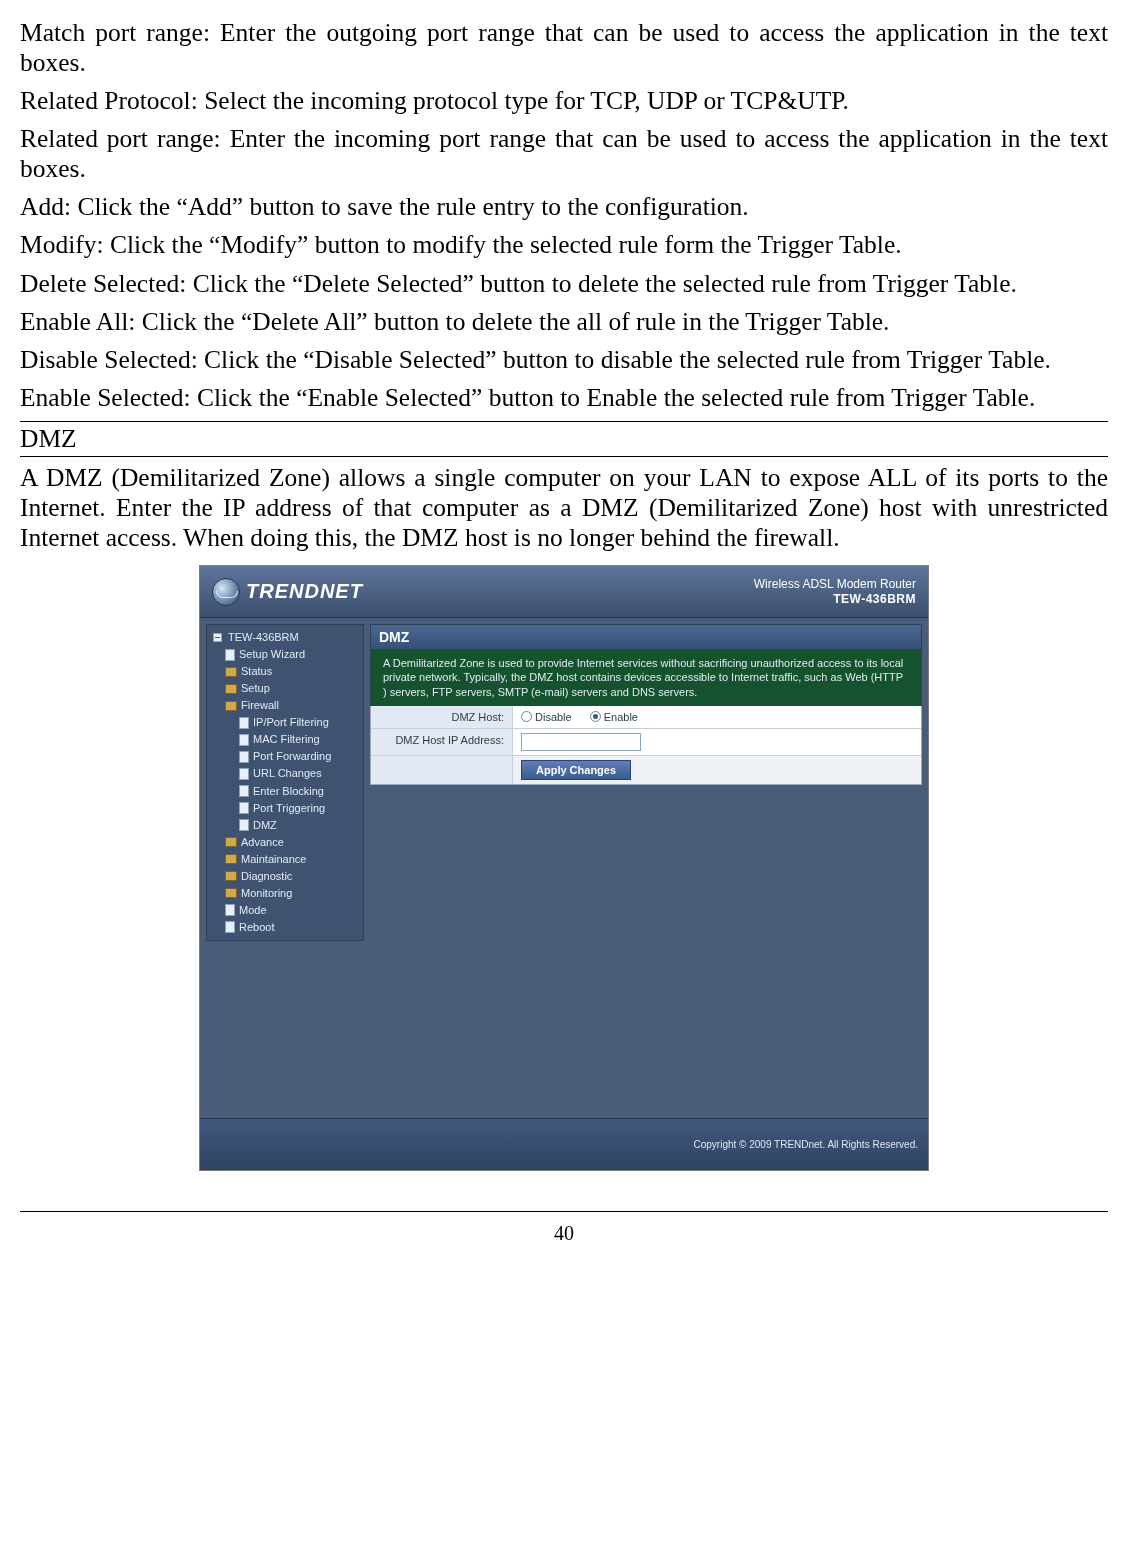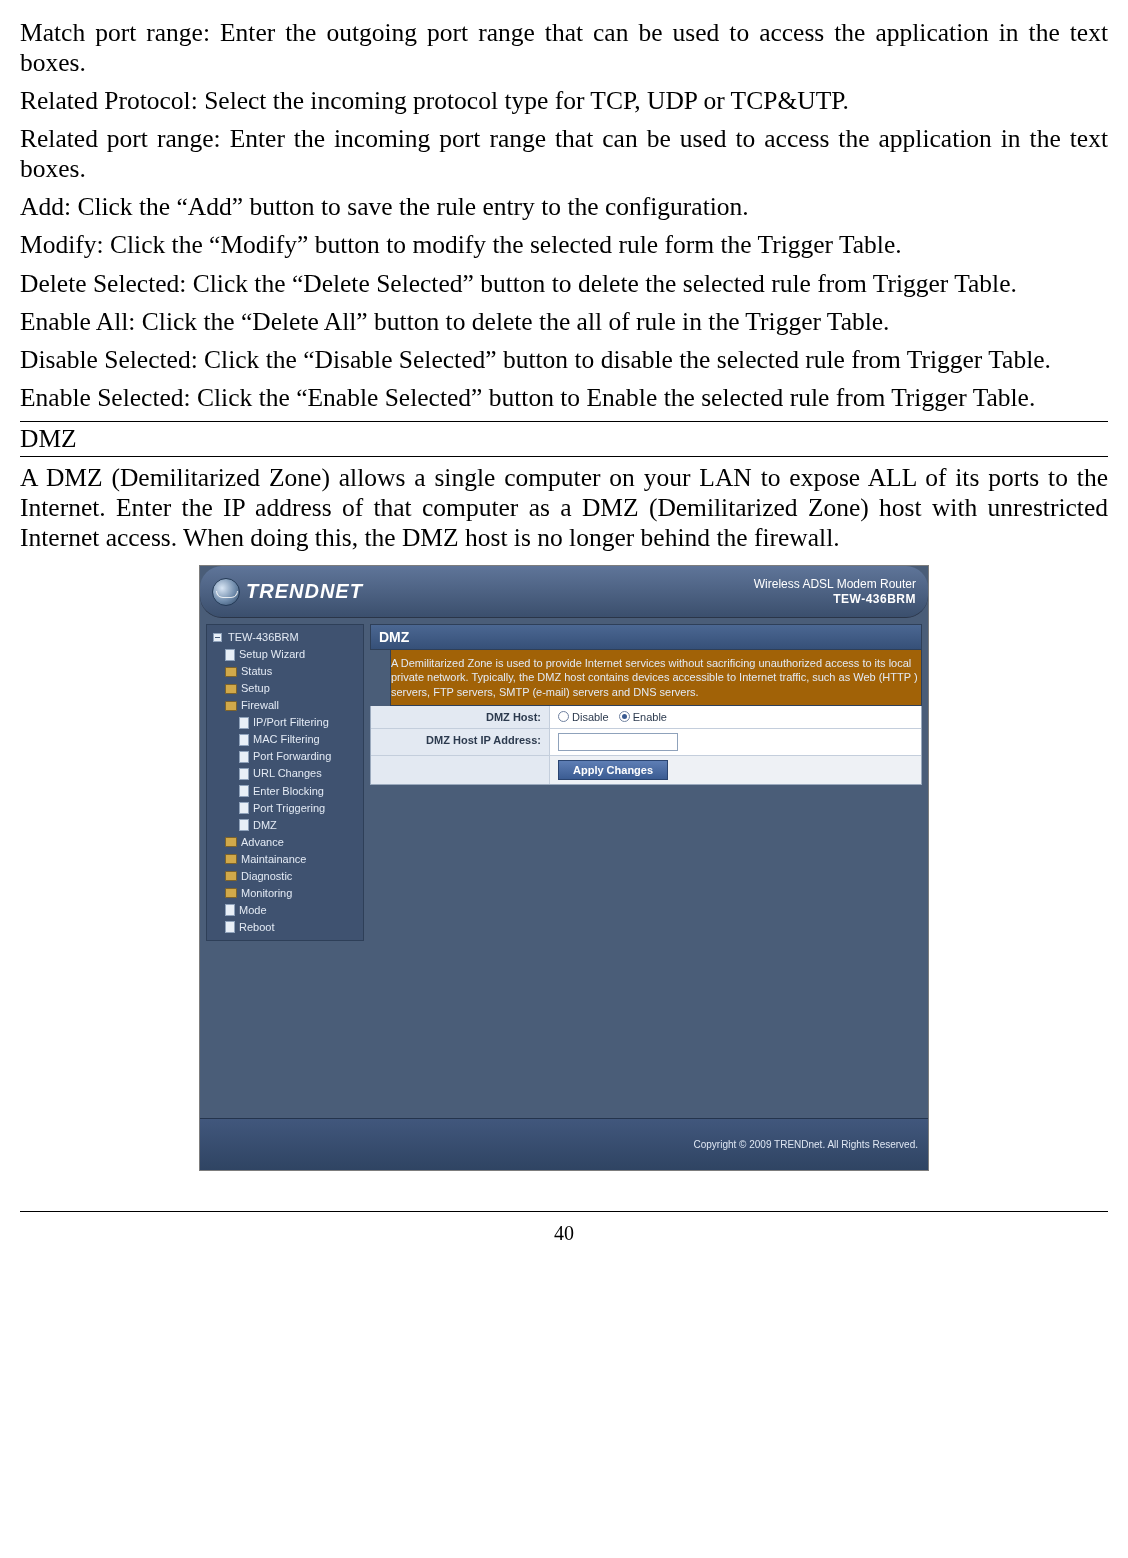--- a/index.html
+++ b/index.html
@@ -42,21 +42,20 @@
   }
   .router-header {
     height: 52px;
     background: linear-gradient(#5f7599, #3b4f6d);
     display: flex;
     align-items: center;
     justify-content: space-between;
     padding: 16px 12px;
     color: #fff;
     border-bottom: 1px solid #2a3548;
-    border-radius: 22px;
   }
   .brand-group { display: flex; align-items: center; gap: 6px; }
   .brand-orb {
     width: 28px; height: 28px; border-radius: 50%;
     background: radial-gradient(circle at 35% 35%, #d9e6f5, #6f8bab 55%, #2e4765);
     border: 1px solid #243a56;
     position: relative;
   }
   .brand-orb::after{
     content:""; position:absolute; width:20px; height:6px; border:1.5px solid #fff;
@@ -95,36 +94,35 @@
   .content-panel {
     flex:1; background:#4a5d78; padding:6px 6px 6px 0;
   }
   .content-inner { background:#4a5d78; }
   .panel-title {
     background: linear-gradient(#4b6792,#365078);
     color:#fff; font-weight:bold; font-size:14px;
     padding:4px 8px; border:1px solid #2e3f58;
   }
   .panel-desc {
-    background:#a16207; color:#e3eaf4; font-size:11px;
-    padding:6px 0; border:1px solid #2e3f58; border-top:none;
+    background:#14532d; color:#e3eaf4; font-size:11px;
+    padding:6px 12px; border:1px solid #2e3f58; border-top:none;
     line-height:1.3;
-    margin-left:20px;
   }
   .panel-form {
     background:#eef1f5; border:1px solid #9aa9bd; border-top:none;
     font-size:11px; color:#2c3a4e;
   }
   .form-row { display:flex; border-bottom:1px solid #c4cedc; }
   .form-row:last-child { border-bottom:none; }
   .form-label {
-    width:179px; text-align:right; padding:5px 8px; font-weight:bold;
+    width:142px; text-align:right; padding:5px 8px; font-weight:normal;
     background:#e3e9f2; border-right:1px solid #c4cedc;
   }
-  .form-field { flex:1; padding:4px 8px; display:flex; align-items:center; gap:10px; background:#fff;}
+  .form-field { flex:1; padding:4px 8px; display:flex; align-items:center; gap:18px; background:#fff;}
   .radio-wrap { display:flex; align-items:center; gap:3px; }
   .fake-radio {
     width:11px; height:11px; border:1px solid #6f81a0; border-radius:50%;
     display:inline-block; position:relative; background:#fff;
   }
   .fake-radio.checked::after{
     content:""; position:absolute; width:5px; height:5px; background:#3a5a90; border-radius:50%;
     left:2px; top:2px;
   }
   .text-input {

